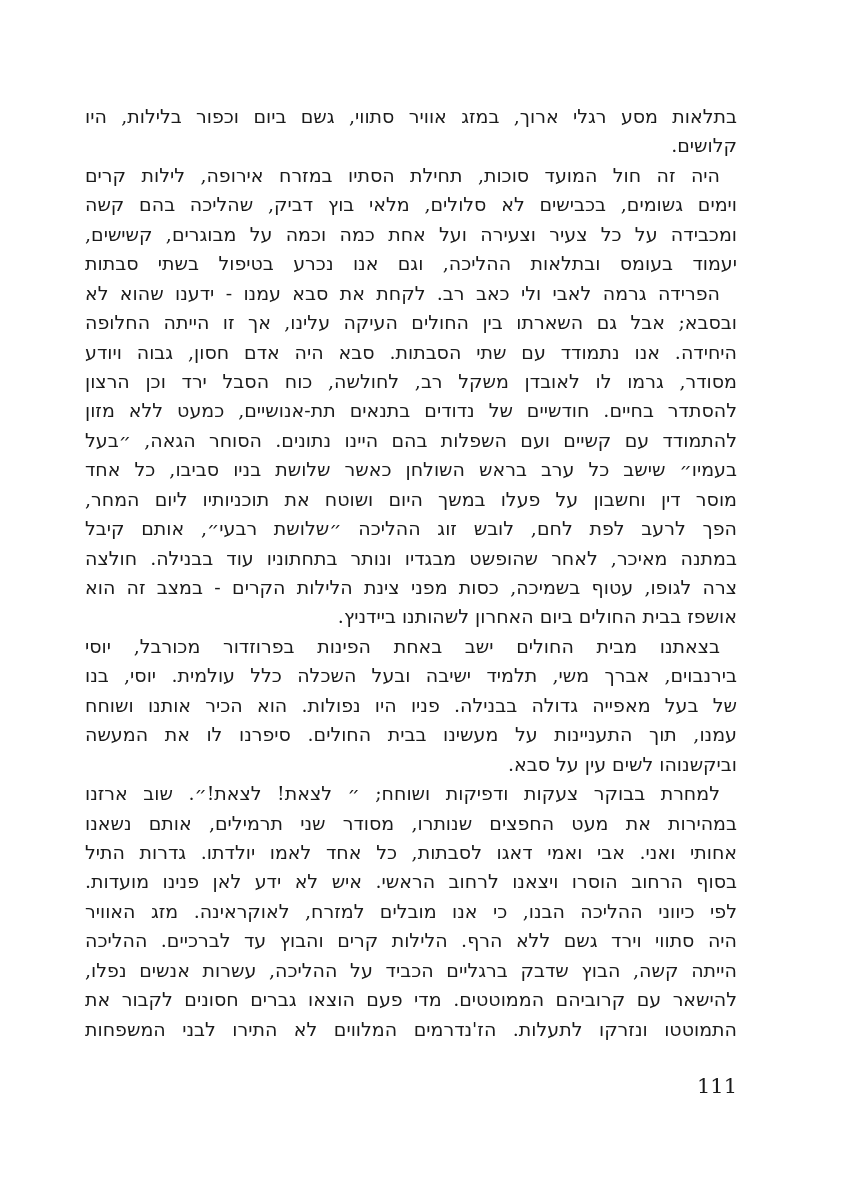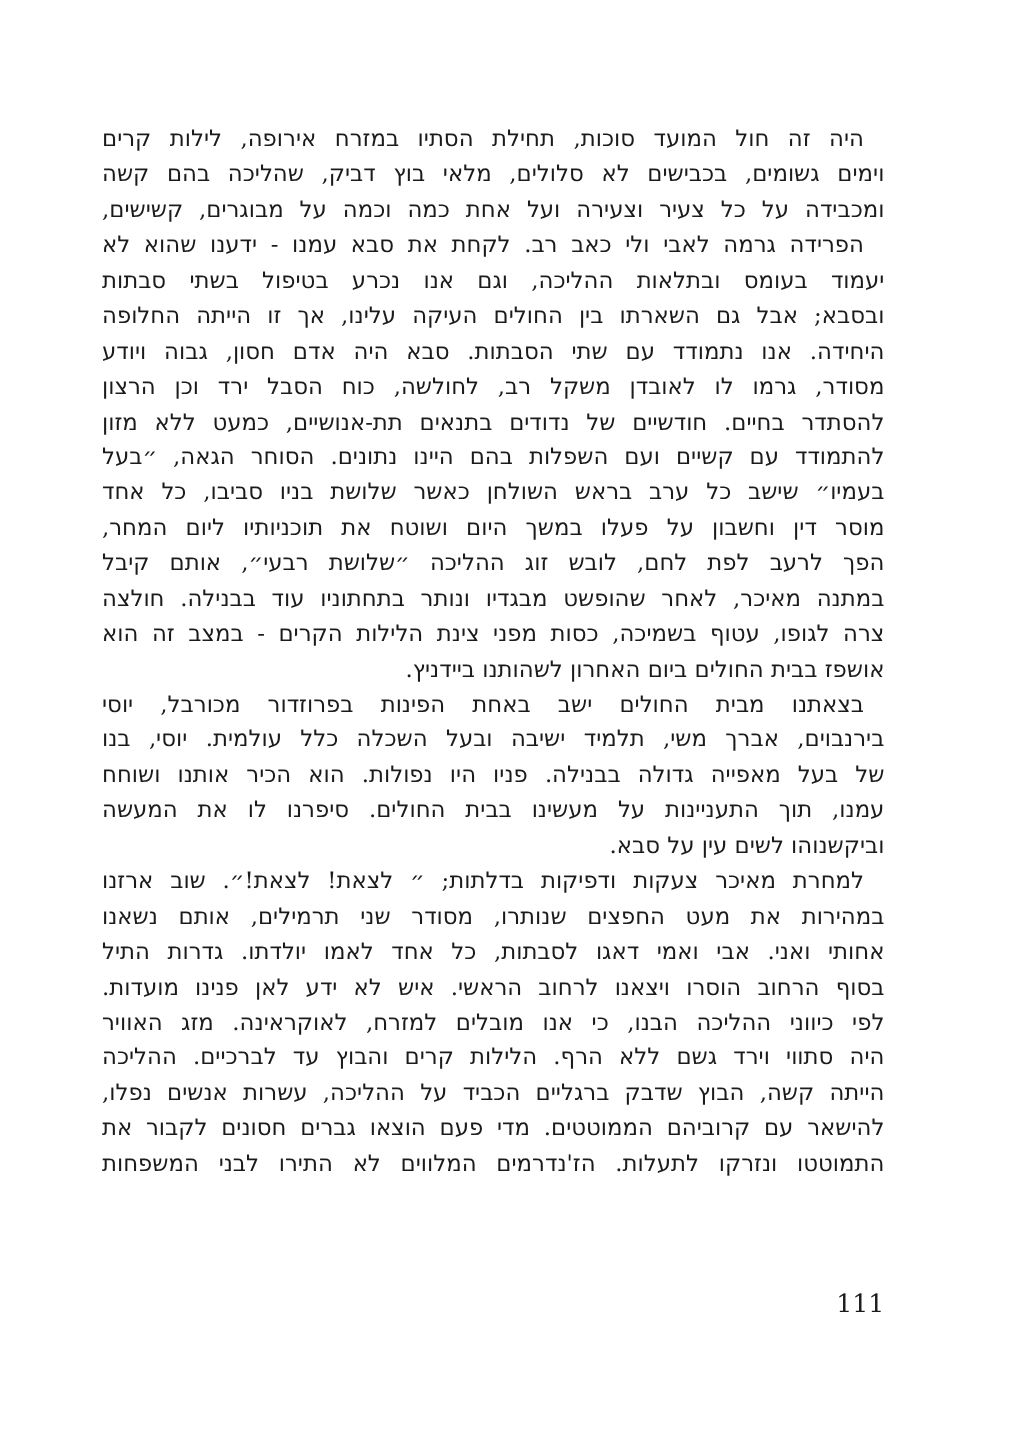--- a/index.html
+++ b/index.html
@@ -52,48 +52,52 @@
     font-size: 21px;
     color: #1b1b1b;
   }
 </style>
 </head>
 <body>
 
 <div class="page">
   <div class="text-block" id="text-block">
       <div class="paragraph">
+        <div class="line">בתלאות מסע רגלי ארוך, במזג אוויר סתווי, גשם ביום וכפור בלילות, היו</div>
+        <div class="line line-end">קלושים.</div>
+      </div>
+      <div class="paragraph">
         <div class="line line-indent">היה זה חול המועד סוכות, תחילת הסתיו במזרח אירופה, לילות קרים</div>
         <div class="line">וימים גשומים, בכבישים לא סלולים, מלאי בוץ דביק, שהליכה בהם קשה</div>
         <div class="line">ומכבידה על כל צעיר וצעירה ועל אחת כמה וכמה על מבוגרים, קשישים,</div>
       </div>
       <div class="paragraph">
+        <div class="line">יעמוד בעומס ובתלאות ההליכה, וגם אנו נכרע בטיפול בשתי סבתות</div>
         <div class="line line-indent">הפרידה גרמה לאבי ולי כאב רב. לקחת את סבא עמנו - ידענו שהוא לא</div>
-        <div class="line">יעמוד בעומס ובתלאות ההליכה, וגם אנו נכרע בטיפול בשתי סבתות</div>
         <div class="line">ובסבא; אבל גם השארתו בין החולים העיקה עלינו, אך זו הייתה החלופה</div>
         <div class="line">היחידה. אנו נתמודד עם שתי הסבתות. סבא היה אדם חסון, גבוה ויודע</div>
         <div class="line">מסודר, גרמו לו לאובדן משקל רב, לחולשה, כוח הסבל ירד וכן הרצון</div>
         <div class="line">להסתדר בחיים. חודשיים של נדודים בתנאים תת-אנושיים, כמעט ללא מזון</div>
         <div class="line">להתמודד עם קשיים ועם השפלות בהם היינו נתונים. הסוחר הגאה, ״בעל</div>
         <div class="line">בעמיו״ שישב כל ערב בראש השולחן כאשר שלושת בניו סביבו, כל אחד</div>
         <div class="line">מוסר דין וחשבון על פעלו במשך היום ושוטח את תוכניותיו ליום המחר,</div>
         <div class="line">הפך לרעב לפת לחם, לובש זוג ההליכה ״שלושת רבעי״, אותם קיבל</div>
         <div class="line">במתנה מאיכר, לאחר שהופשט מבגדיו ונותר בתחתוניו עוד בבנילה. חולצה</div>
         <div class="line">צרה לגופו, עטוף בשמיכה, כסות מפני צינת הלילות הקרים - במצב זה הוא</div>
         <div class="line line-end">אושפז בבית החולים ביום האחרון לשהותנו ביידניץ.</div>
       </div>
       <div class="paragraph">
         <div class="line line-indent">בצאתנו מבית החולים ישב באחת הפינות בפרוזדור מכורבל, יוסי</div>
         <div class="line">בירנבוים, אברך משי, תלמיד ישיבה ובעל השכלה כלל עולמית. יוסי, בנו</div>
         <div class="line">של בעל מאפייה גדולה בבנילה. פניו היו נפולות. הוא הכיר אותנו ושוחח</div>
         <div class="line">עמנו, תוך התעניינות על מעשינו בבית החולים. סיפרנו לו את המעשה</div>
         <div class="line line-end">וביקשנוהו לשים עין על סבא.</div>
       </div>
       <div class="paragraph">
-        <div class="line line-indent">למחרת מאיכר צעקות ודפיקות בדלתות; ״ לצאת! לצאת!״. שוב ארזנו</div>
+        <div class="line line-indent">למחרת בבוקר צעקות ודפיקות ושוחח; ״ לצאת! לצאת!״. שוב ארזנו</div>
         <div class="line">במהירות את מעט החפצים שנותרו, מסודר שני תרמילים, אותם נשאנו</div>
         <div class="line">אחותי ואני. אבי ואמי דאגו לסבתות, כל אחד לאמו יולדתו. גדרות התיל</div>
         <div class="line">בסוף הרחוב הוסרו ויצאנו לרחוב הראשי. איש לא ידע לאן פנינו מועדות.</div>
         <div class="line">לפי כיווני ההליכה הבנו, כי אנו מובלים למזרח, לאוקראינה. מזג האוויר</div>
         <div class="line">היה סתווי וירד גשם ללא הרף. הלילות קרים והבוץ עד לברכיים. ההליכה</div>
         <div class="line">הייתה קשה, הבוץ שדבק ברגליים הכביד על ההליכה, עשרות אנשים נפלו,</div>
         <div class="line">להישאר עם קרוביהם הממוטטים. מדי פעם הוצאו גברים חסונים לקבור את</div>
         <div class="line">התמוטטו ונזרקו לתעלות. הז'נדרמים המלווים לא התירו לבני המשפחות</div>
       </div>
     </div>

